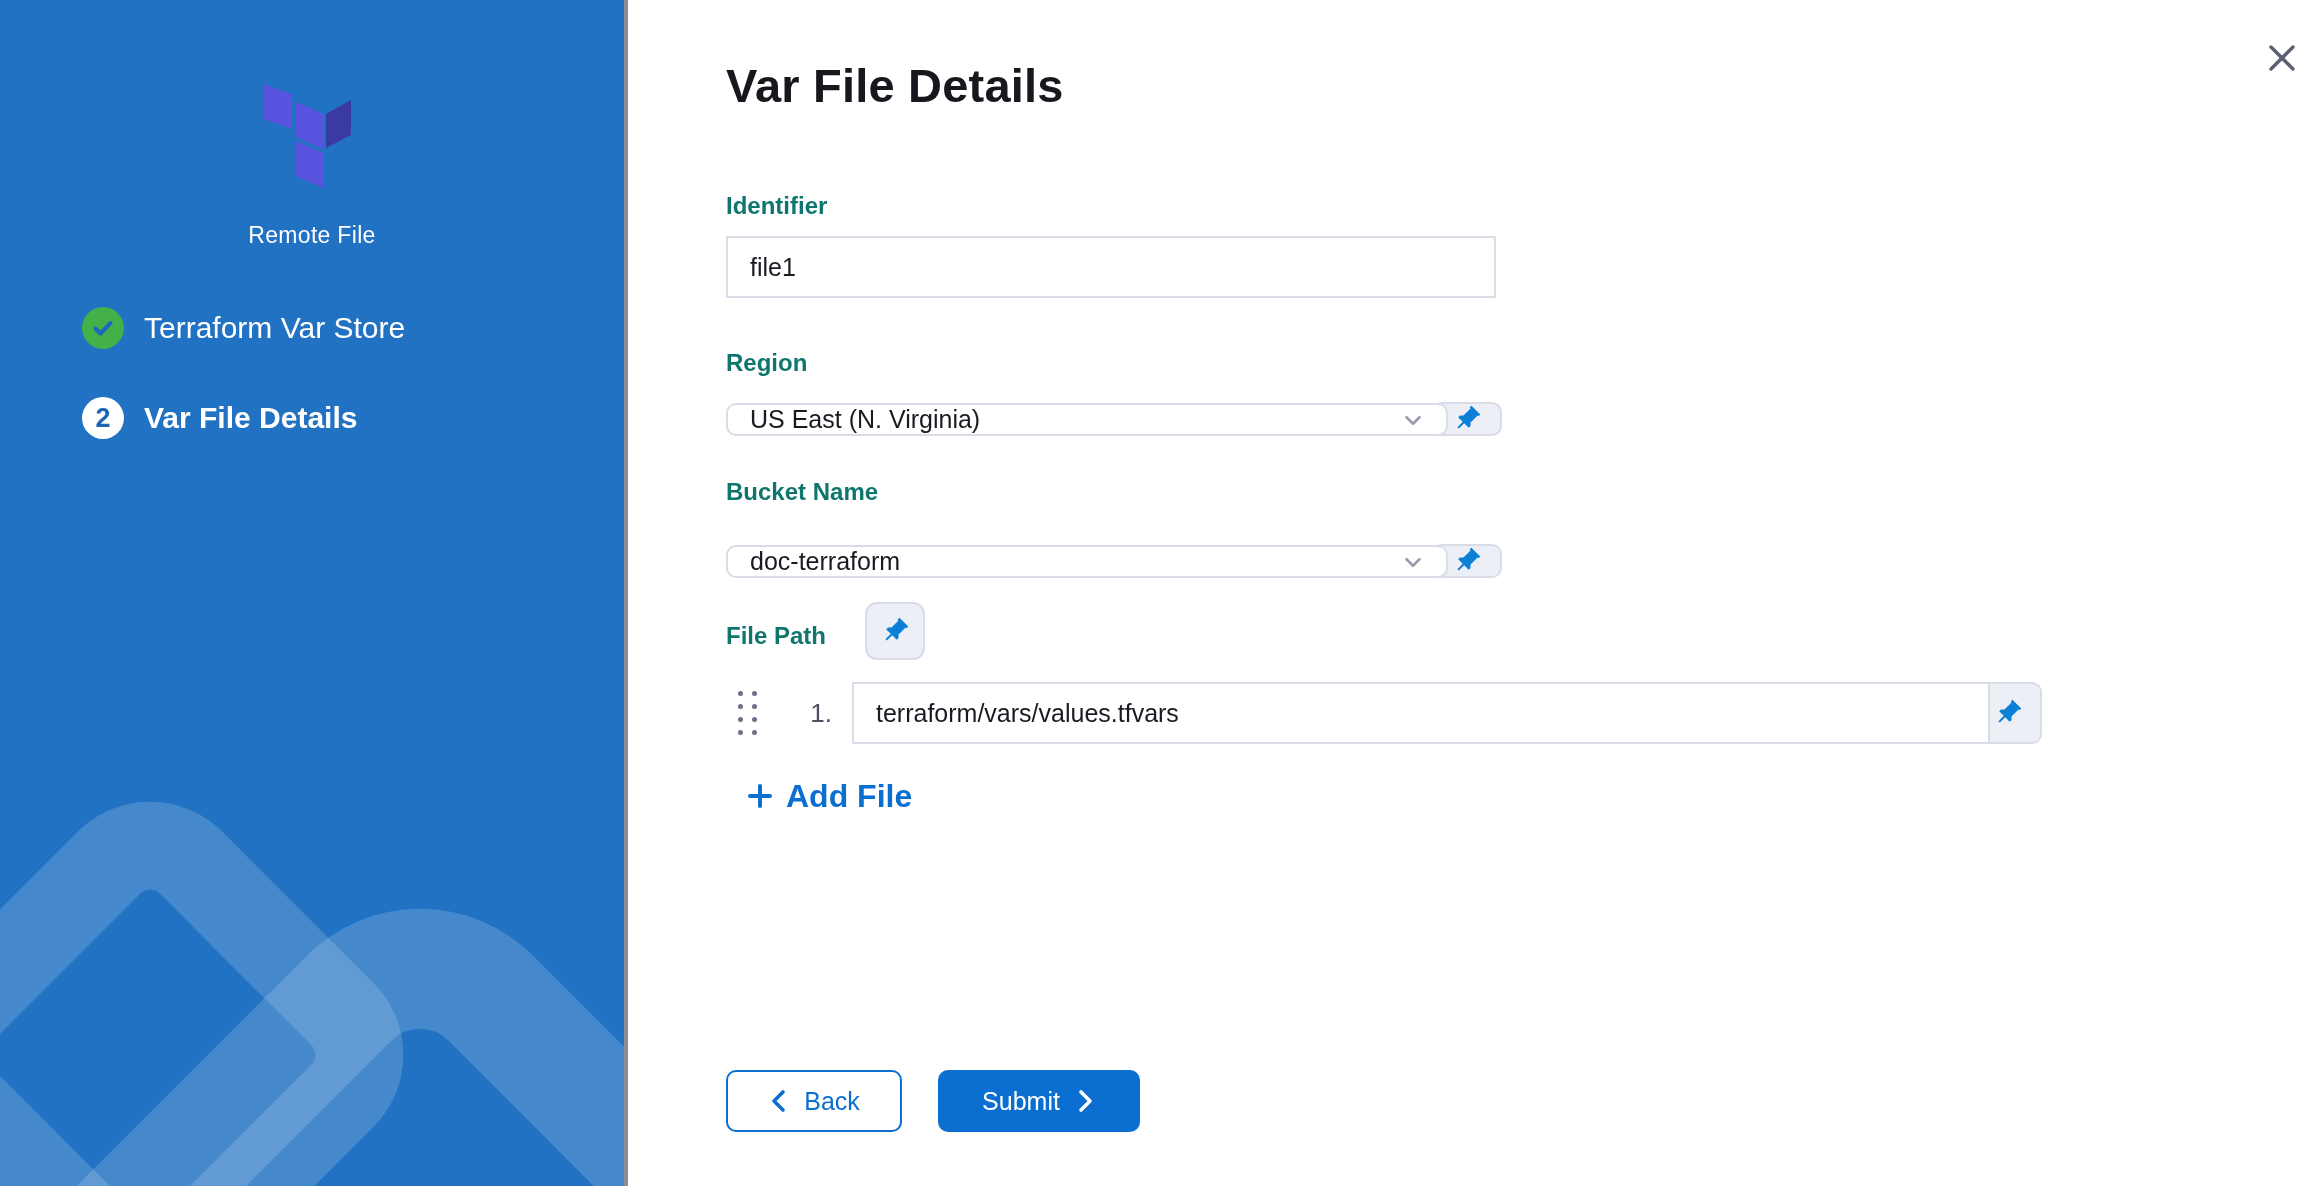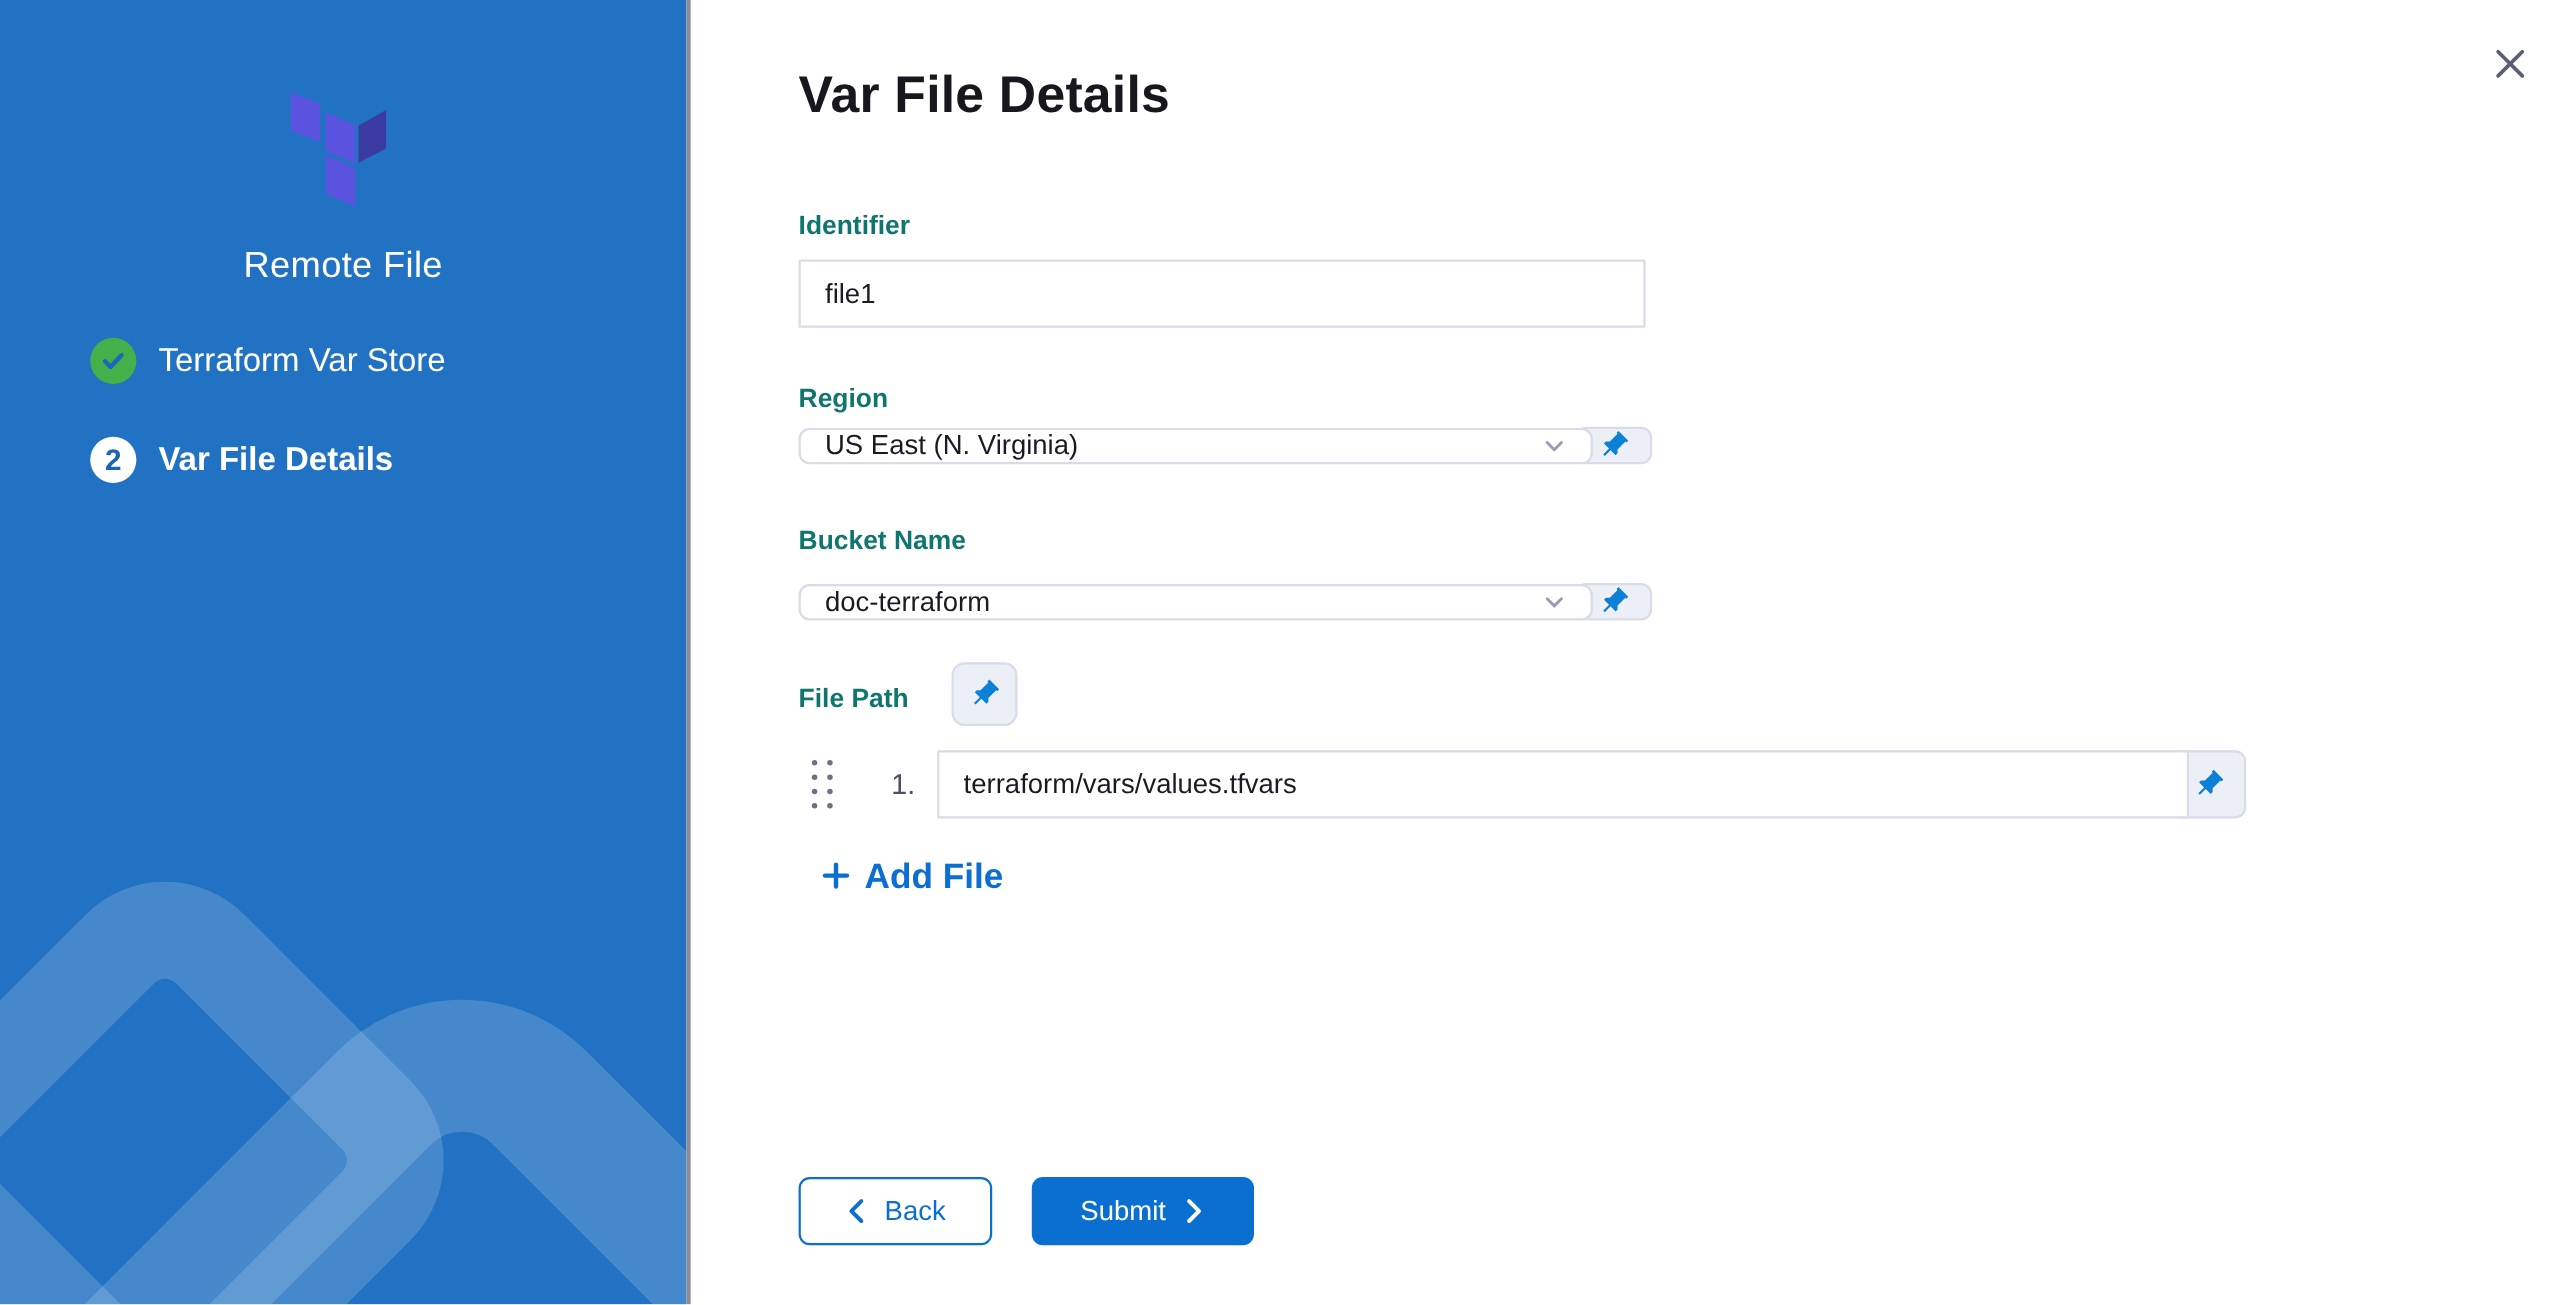--- a/index.html
+++ b/index.html
@@ -16,21 +16,21 @@
     background:#2272c3;overflow:hidden;
   }
   .side-divider{
     position:absolute;left:624px;top:0;width:4px;height:1186px;
     background:#8a8d94;
   }
   .watermark{position:absolute;left:0;top:0;pointer-events:none;}
   .brand-logo{position:absolute;left:264px;top:84px;}
   .brand-title{
     position:absolute;left:0;top:222px;width:624px;
-    text-align:center;color:#ffffff;font-size:33px;font-weight:500;letter-spacing:.3px;
+    text-align:center;color:#ffffff;font-size:23px;font-weight:500;letter-spacing:.3px;
   }
   .steps{position:absolute;left:82px;top:0;}
   .step{position:absolute;left:0;display:flex;align-items:center;gap:20px;height:42px;cursor:pointer;}
   .step-1{top:307px;}
   .step-2{top:397px;}
   .step-circle{
     width:42px;height:42px;border-radius:50%;flex:0 0 42px;
     display:flex;align-items:center;justify-content:center;
   }
   .step-circle.done{background:#44b04a;}
@@ -57,21 +57,21 @@
   .lbl-bucket{top:478px;text-align:right;}
   .lbl-filepath{top:622px;text-align:right;}
 
   .text-input{
     box-sizing:border-box;height:62px;
     border:2px solid #d9dbe7;border-radius:1px;background:#fff;
     font-family:inherit;font-size:25px;color:#1a1a22;padding:0 22px;outline:none;
   }
   .input-identifier{position:absolute;left:98px;top:236px;width:770px;}
 
-  .combo{position:absolute;display:flex;align-items:center;height:62px;}
+  .combo{position:absolute;display:flex;align-items:flex-end;height:62px;}
   .combo-region{left:98px;top:374px;width:776px;}
   .combo-bucket{left:98px;top:516px;width:776px;}
   .combo-main{
     flex:1;position:relative;z-index:1;box-sizing:border-box;
     background:#fff;border:2px solid #d9dbe7;border-radius:10px;
     display:flex;align-items:center;padding:0 66px 0 22px;
     font-size:25px;color:#1a1a22;cursor:pointer;white-space:nowrap;
   }
   .combo-main .chev{position:absolute;right:20px;top:50%;transform:translateY(-50%);}
   .pin-btn{

